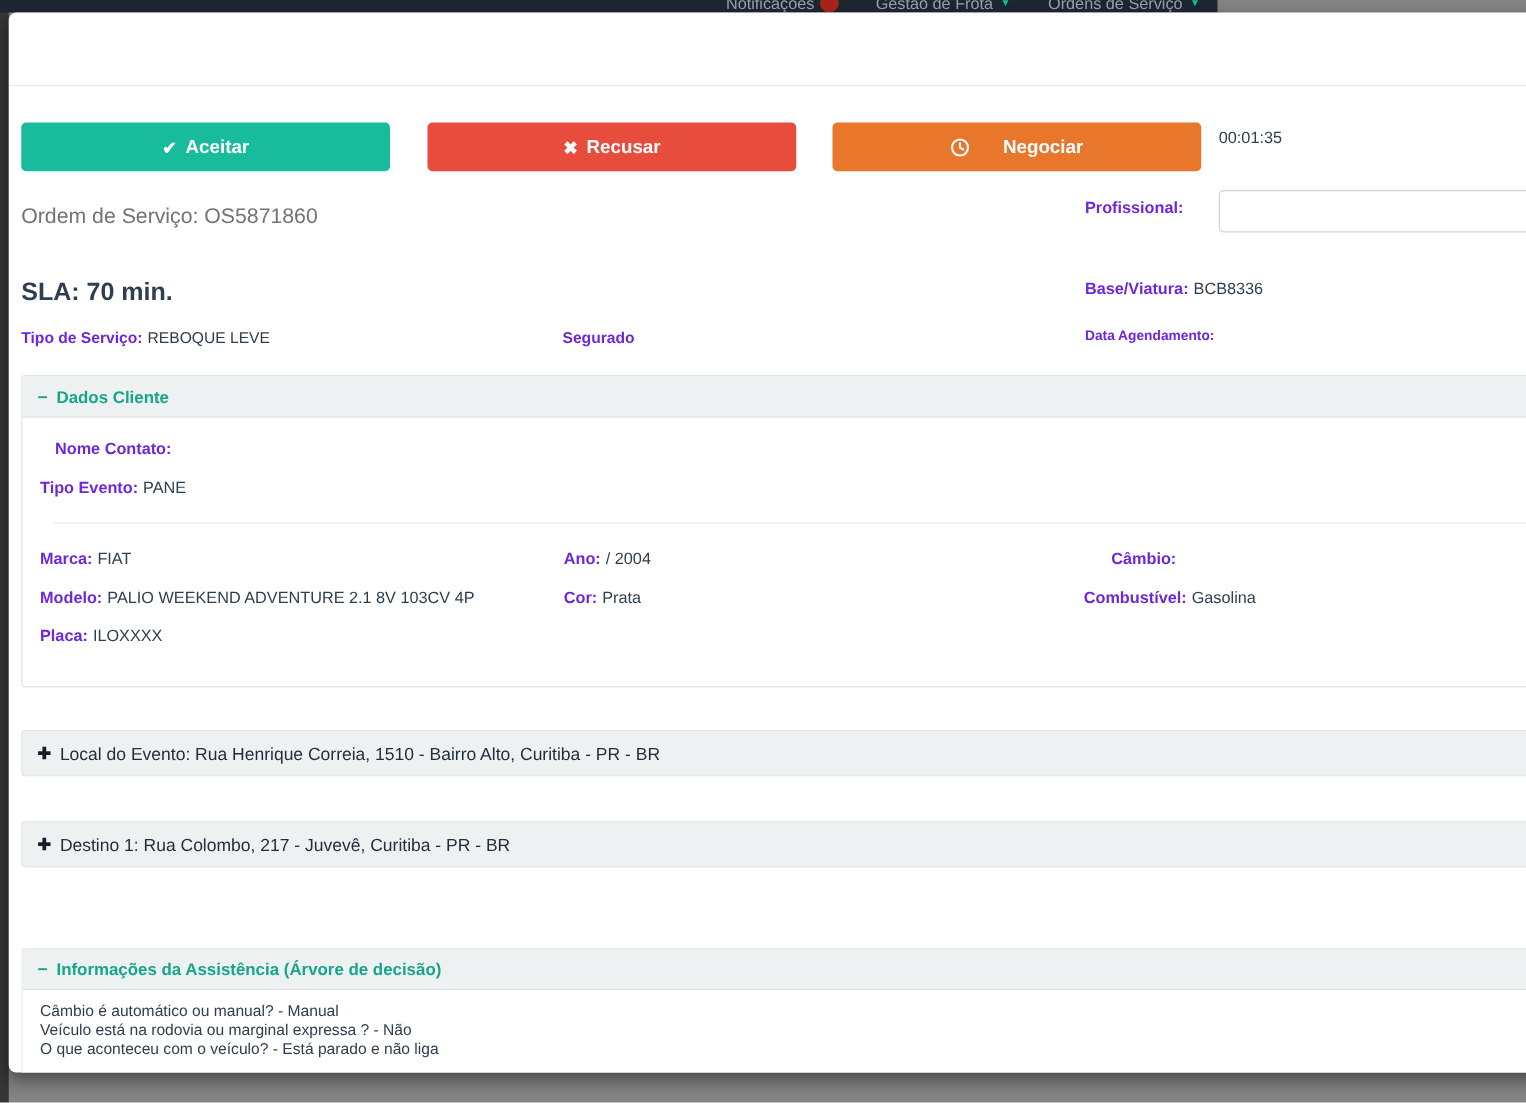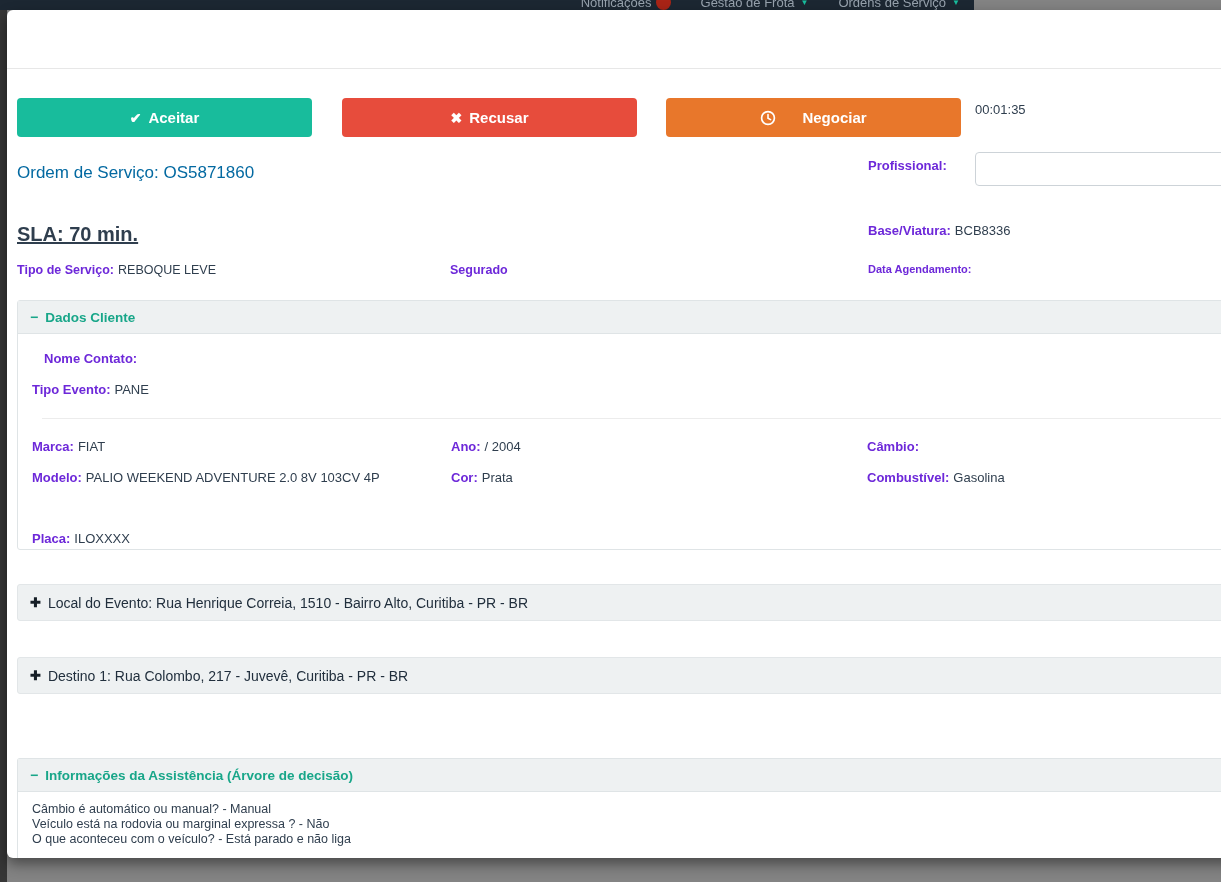--- a/index.html
+++ b/index.html
@@ -30,31 +30,31 @@
   .btn {
     position:absolute; top:88px; width:295px; height:39px; border:none; border-radius:4px;
     color:#fff; font-weight:bold; font-size:15px; font-family:"Liberation Sans",sans-serif;
     display:flex; align-items:center; justify-content:center; gap:7px; cursor:pointer;
   }
   .btn-accept  { left:10px;  background:#18bc9c; }
   .btn-refuse  { left:335px; background:#e74c3c; }
   .btn-negotiate { left:659px; background:#e8772b;gap:26px; }
   .btn .ic { font-size:14px; }
   .timer { left:968px; top:92px; font-size:13px; color:#2f3e4e; }
-  .order-heading { left:10px; top:153px; font-size:17px; color:#0369a1; }
+  .order-heading { left:10px; top:153px; font-size:17px; color:#737373; }
   .lbl { font-weight:bold; color:#6d28d9; margin-right:4px; }
   .val { color:#2f3e4e; }
   .fld { font-size:13px; white-space:nowrap; }
   .prof-label { left:861px; top:148px; }
   .prof-input {
     position:absolute; left:968px; top:142px; width:292px; height:34px;
     border:1px solid #cdd3d8; border-radius:4px; font-size:13px; padding:0 8px;
     font-family:"Liberation Sans",sans-serif; color:#2f3e4e;
   }
-  .sla { left:10px; top:213px; font-size:20px; font-weight:bold; color:#2f3e4e;text-decoration:underline; }
+  .sla { left:10px; top:213px; font-size:20px; font-weight:bold; color:#2f3e4e; }
   .base-row { left:861px; top:213px; }
   .tipo-row  { left:10px;  top:253px; font-size:12.5px; }
   .seg-row   { left:443px; top:253px; font-size:12.5px; }
   .agend-row { left:861px; top:253px; font-size:11px; }
   
   .panel { position:absolute; left:10px; width:1260px; border:1px solid #dfe4e6; border-radius:3px; background:#fff; }
   .panel-client { top:290px; height:250px; }
   .panel-assist { top:748px; height:120px; border-bottom:none; }
   .panel-head {
     height:33px; background:#eef1f2; border-bottom:1px solid #dfe4e6;
@@ -154,33 +154,33 @@
     <div class="abs fld" style="left:14px; top:81px;">
       <span class="lbl">Tipo Evento:</span><span class="val">PANE</span>
     </div>
     <div class="abs client-divider"></div>
     <div class="abs fld" style="left:14px; top:138px;">
       <span class="lbl">Marca:</span><span class="val">FIAT</span>
     </div>
     <div class="abs fld" style="left:433px; top:138px;">
       <span class="lbl">Ano:</span><span class="val">/ 2004</span>
     </div>
-    <div class="abs fld" style="left:849px; top:138px;">
+    <div class="abs fld" style="left:871px; top:138px;">
       <span class="lbl">Câmbio:</span><span class="val"></span>
     </div>
     <div class="abs fld" style="left:14px; top:169px;">
-      <span class="lbl">Modelo:</span><span class="val">PALIO WEEKEND ADVENTURE 2.0 8V 103CV 4P</span>
+      <span class="lbl">Modelo:</span><span class="val">PALIO WEEKEND ADVENTURE 2.1 8V 103CV 4P</span>
     </div>
     <div class="abs fld" style="left:433px; top:169px;">
       <span class="lbl">Cor:</span><span class="val">Prata</span>
     </div>
     <div class="abs fld" style="left:849px; top:169px;">
       <span class="lbl">Combustível:</span><span class="val">Gasolina</span>
     </div>
-    <div class="abs fld" style="left:14px; top:200px;margin-top:30px;">
+    <div class="abs fld" style="left:14px; top:200px;">
       <span class="lbl">Placa:</span><span class="val">ILOXXXX</span>
     </div>
   </div>
 
   <div class="bar bar-local">
     <span class="plus-ic">✚</span>
     <span>Local do Evento: Rua Henrique Correia, 1510 - Bairro Alto, Curitiba - PR - BR</span>
   </div>
   <div class="bar bar-dest">
     <span class="plus-ic">✚</span>

